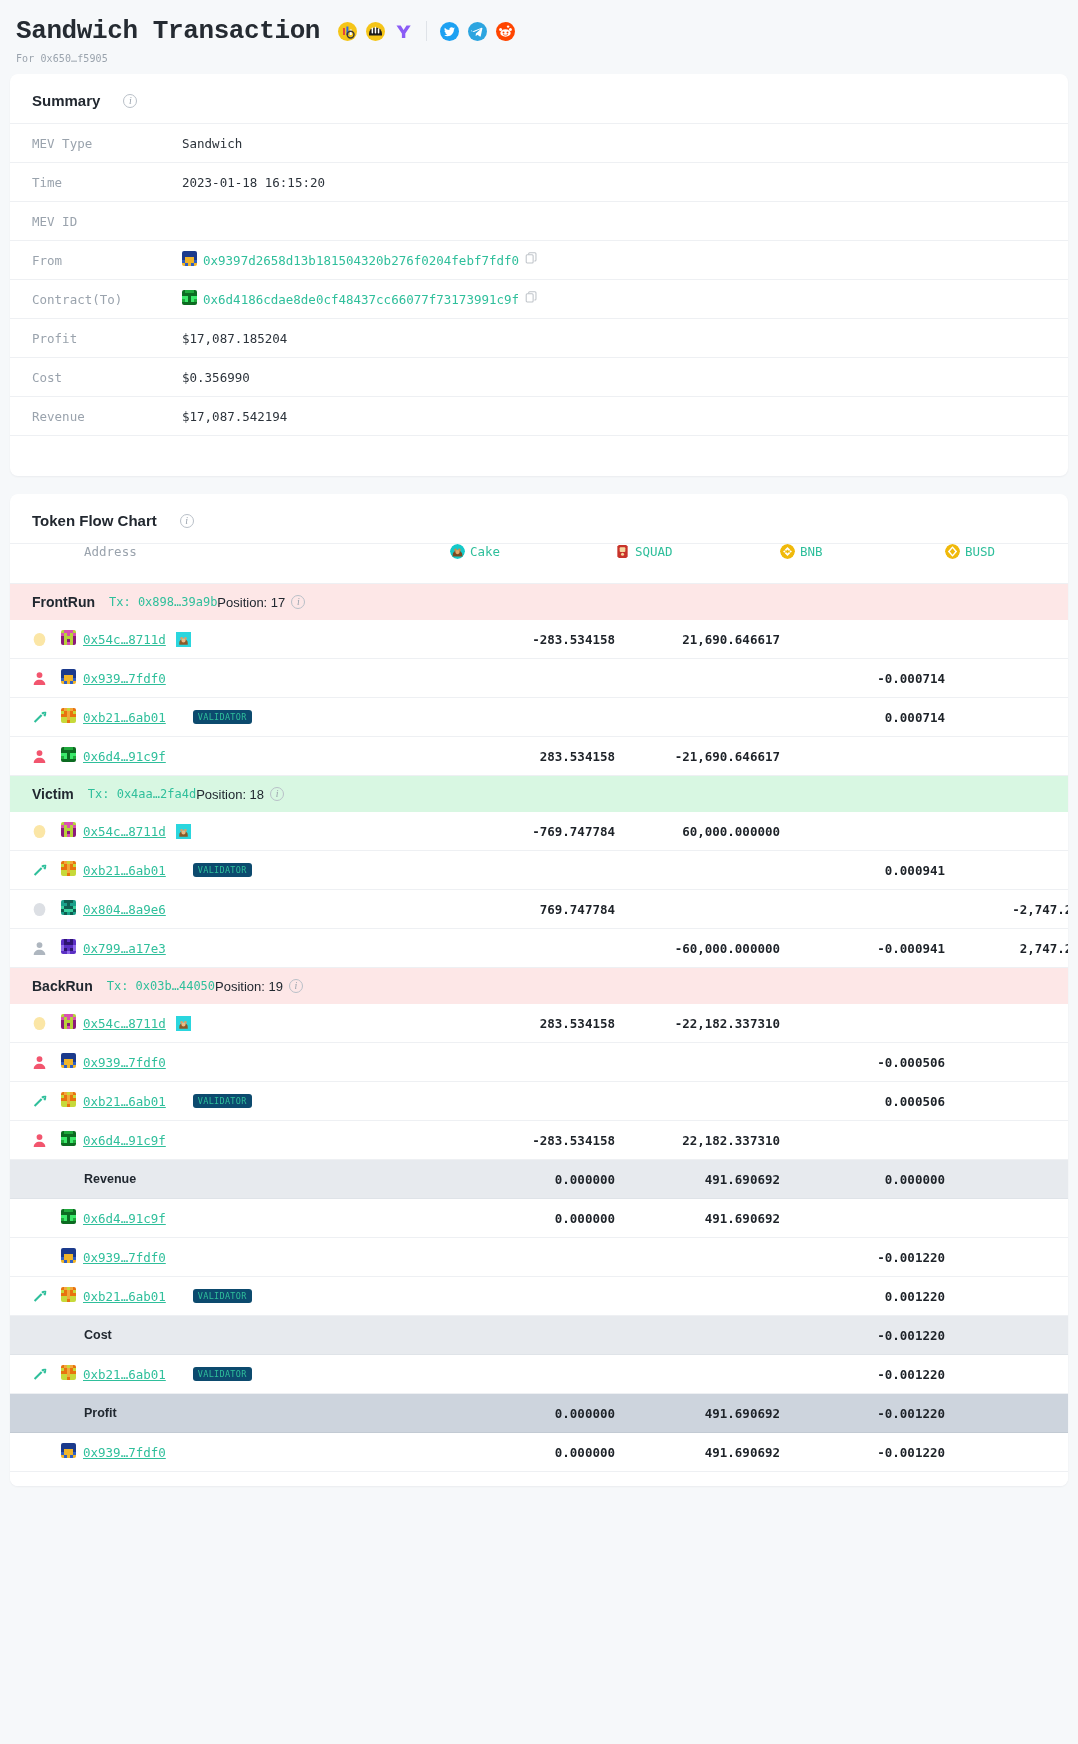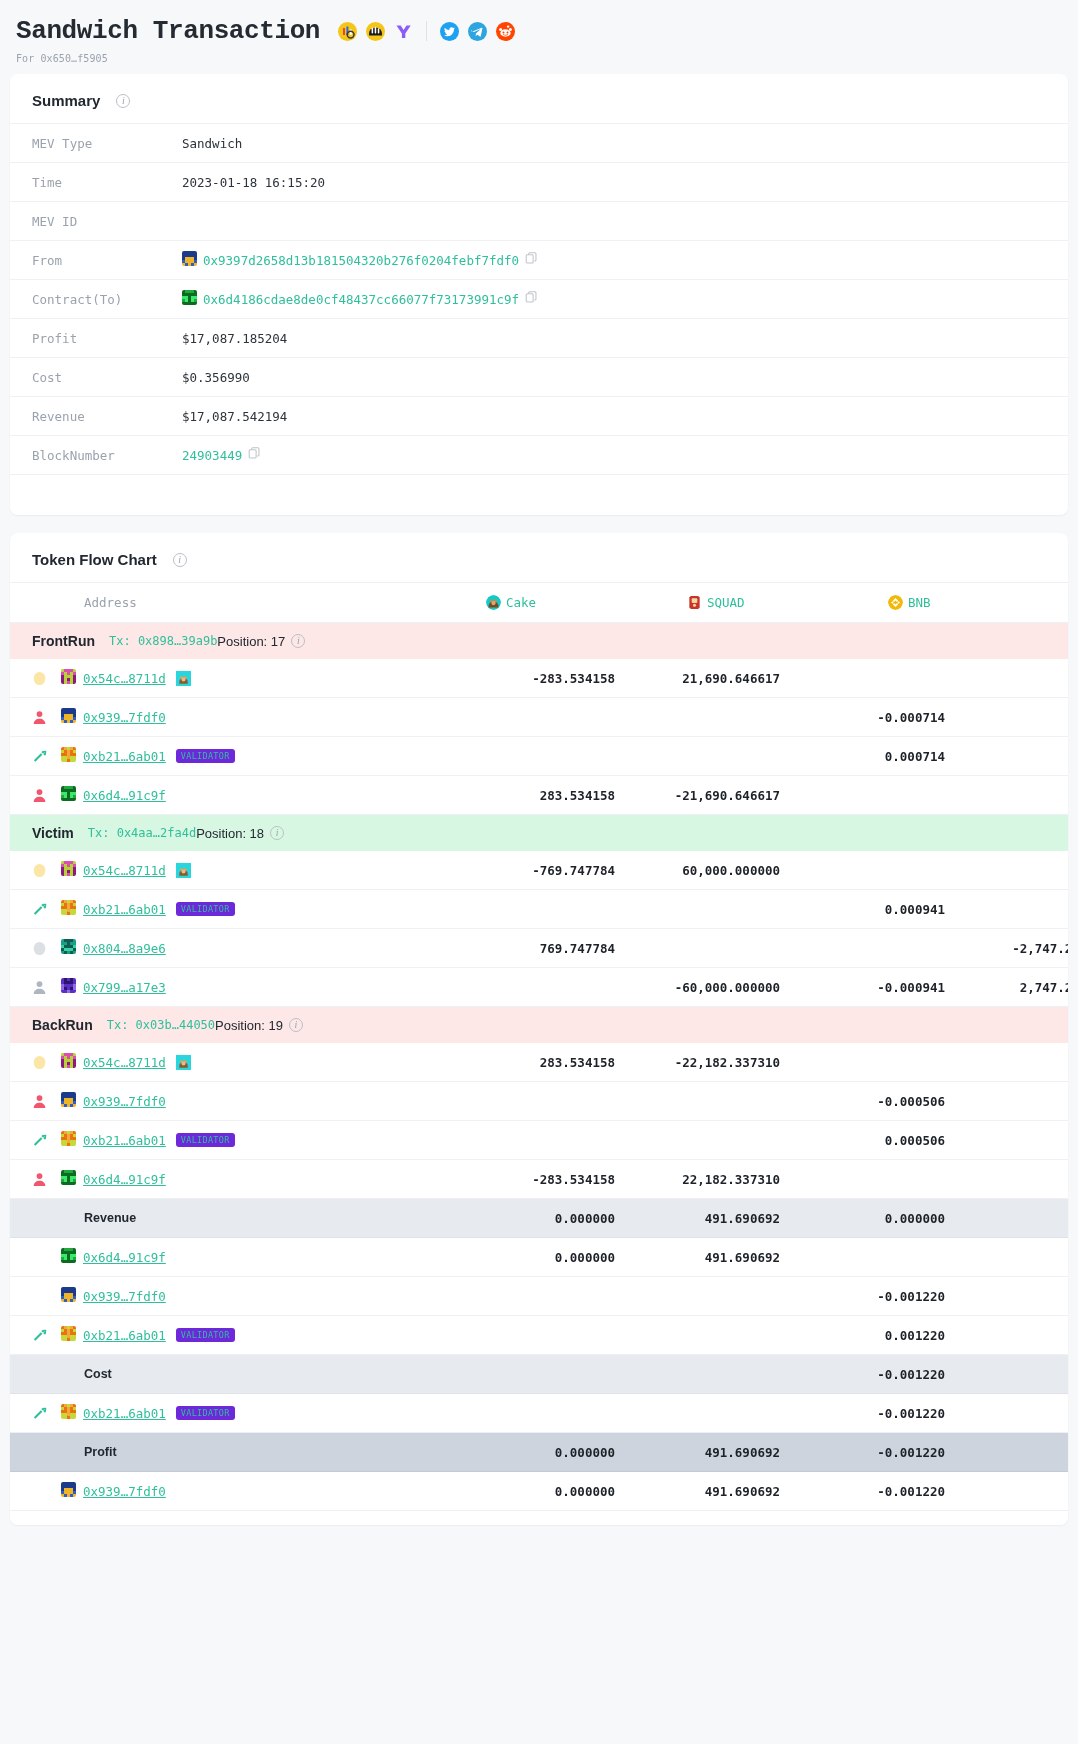--- a/index.html
+++ b/index.html
@@ -33,21 +33,21 @@
   
   .card {
     background: #ffffff;
     border-radius: 8px;
     margin: 0 10px 18px 10px;
     box-shadow: 0 1px 2px rgba(16,24,40,.05);
     overflow: hidden;
   }
   .card-head {
     padding: 18px 22px 14px 22px;
-    display: flex; align-items: center; gap: 16px;
+    display: flex; align-items: center; gap: 23px;
     border-bottom: 1px solid #eef0f3;
   }
   .card-title { font-size: 15px; font-weight: bold; color: #222830; }
   .info-i {
     width: 14px; height: 14px; border-radius: 50%;
     border: 1px solid #b9c0c8; color: #9aa3ad;
     font-size: 10px; line-height: 12px; text-align: center;
     font-family: "Liberation Serif", serif; font-style: italic;
     display: inline-block; flex: 0 0 auto;
   }
@@ -72,22 +72,22 @@
   .addr-link { color: #2fbf9b; text-decoration: none; }
   .blockie {
     width: 15px; height: 15px; border-radius: 2px; display: inline-block;
     flex: 0 0 auto; image-rendering: pixelated;
   }
   .copy-ic { width: 13px; height: 13px; display: inline-block; opacity: .55; }
   .card-foot-pad { height: 40px; }
 
   
   .tf-head {
-    display: flex; align-items: center; height: 40px;
-    border-bottom: 1px solid #eef0f3; padding: 0 22px; gap: 36px;
+    display: flex; height: 40px;
+    border-bottom: 1px solid #eef0f3; padding: 0 22px;
   }
   .col-addr { flex: 0 0 418px; font-family:"DejaVu Sans Mono",monospace;
               font-size: 12.5px; color: #9aa3ad; padding-left: 52px; }
   .col-tok {
     flex: 0 0 165px; text-align: right;
     font-family: "DejaVu Sans Mono", monospace; font-size: 12.5px;
     color: #2fbf9b; white-space: nowrap;
   }
   .tok-head { display: flex; align-items: center; justify-content: flex-start; gap: 5px; }
   .tok-coin { width: 15px; height: 15px; border-radius: 50%; flex: 0 0 auto; }
@@ -112,22 +112,22 @@
   .cell-addr {
     flex: 0 0 418px; display: flex; align-items: center; gap: 7px;
     font-family: "DejaVu Sans Mono", monospace; font-size: 12.5px;
   }
   .role-ic { width: 22px; flex: 0 0 22px; display: flex; align-items: center; justify-content: flex-start; }
   .role-spacer { width: 22px; flex: 0 0 22px; }
   .addr-txt { color: #2fbf9b; }
   .tag-validator {
     font-family: "DejaVu Sans Mono", monospace;
     font-size: 8.5px; letter-spacing: .3px; color: #2fbf9b;
-    background: #6d28d9; border-radius: 3px; padding: 2px 5px;
-    margin-left: 3px;
+    background: #0c4a6e; border-radius: 3px; padding: 2px 5px;
+    margin-left: 20px;
   }
   .mini-badge { width: 15px; height: 15px; border-radius: 2px; margin-left: 3px; }
   .band-label {
     flex: 0 0 418px; padding-left: 52px;
     font-size: 12.5px; font-weight: bold; color: #212830;
     font-family: "Liberation Sans", sans-serif;
   }
   .cell-num {
     flex: 0 0 165px; text-align: right;
     font-family: "DejaVu Sans Mono", monospace;
@@ -305,30 +305,20 @@
                    <div class="sum-value">
             <span>$0.356990</span>
           </div>
         </div>
         <div class="summary-row">
           <div class="sum-label">Revenue</div>
                    <div class="sum-value">
             <span>$17,087.542194</span>
           </div>
         </div>
-        <div class="summary-row">
-          <div class="sum-label">BlockNumber</div>
-                   <div class="sum-value">
-            <a class="addr-link" href="#">24903449</a>
-            <span><svg class="copy-ic" viewBox="0 0 16 16">
-                <rect x="1.5" y="3.5" width="8.5" height="10" rx="1.2" fill="none" stroke="#8b949e" stroke-width="1.3"></rect>
-                <path d="M4.5 3V2.2A1.2 1.2 0 0 1 5.7 1h6.6a1.2 1.2 0 0 1 1.2 1.2v7.6a1.2 1.2 0 0 1-1.2 1.2h-.8" fill="none" stroke="#8b949e" stroke-width="1.3"></path>
-              </svg></span>
-          </div>
-        </div>
       </div>
     <div class="card-foot-pad"></div>
   </div>
 
   <div class="card">
     <div class="card-head">
       <span class="card-title">Token Flow Chart</span>
       <span class="info-i">i</span>
     </div>
     <div id="tf-head" class="tf-head">

